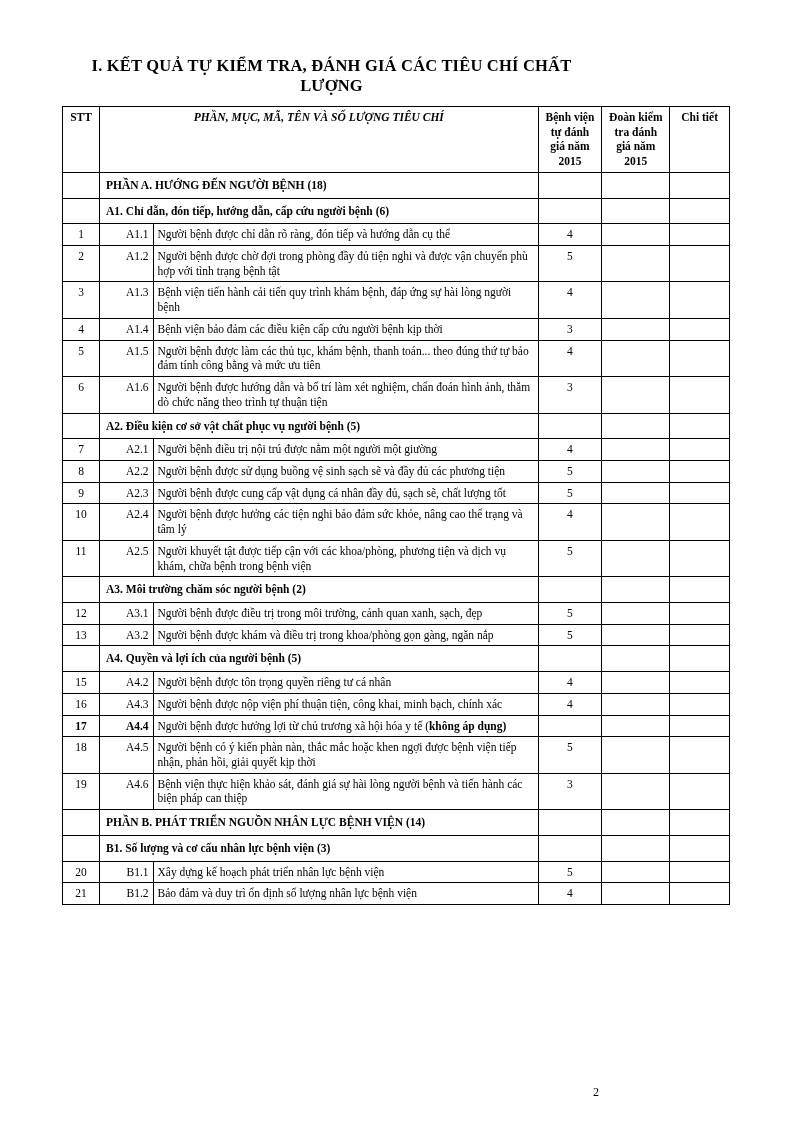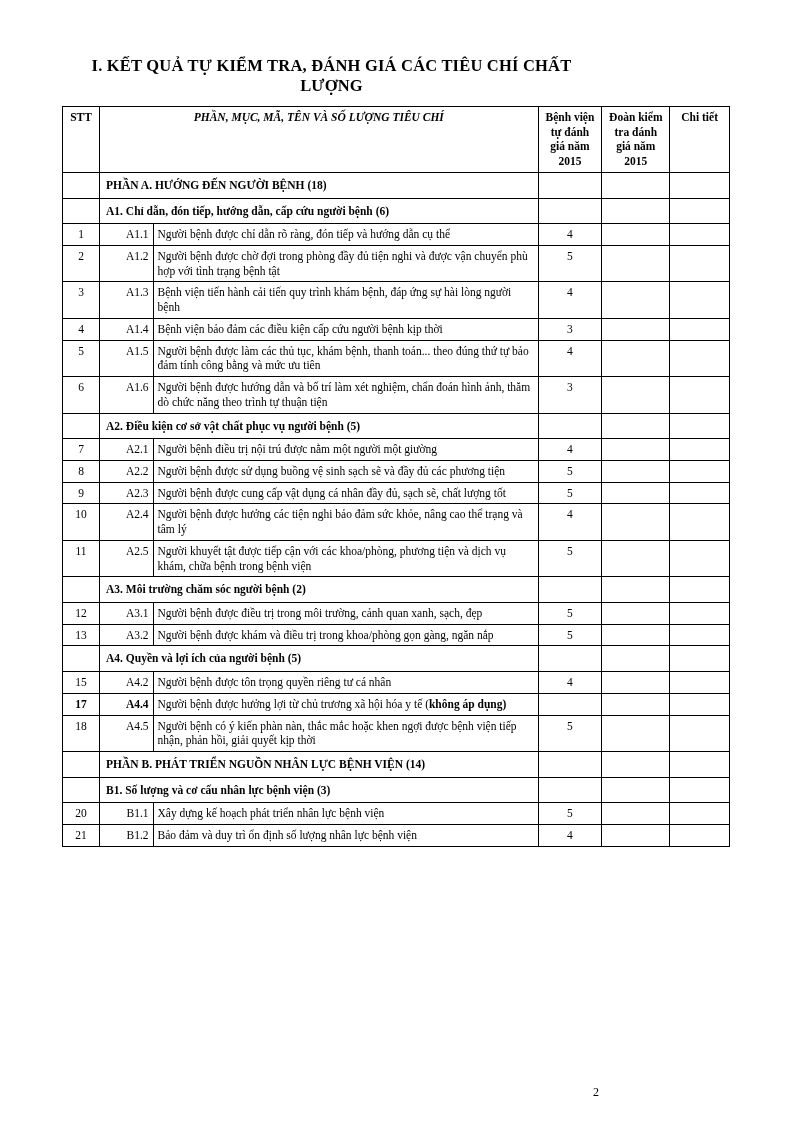--- a/index.html
+++ b/index.html
@@ -269,36 +269,52 @@
           <td class="c-blank"></td>
         </tr>
         <tr>
           <td class="c-num">15</td>
           <td class="c-code">A4.2</td>
           <td class="c-text">Người bệnh được tôn trọng quyền riêng tư cá nhân</td>
           <td class="c-score">4</td>
           <td class="c-score"></td>
           <td class="c-blank"></td>
         </tr>
+        <tr>
+          <td class="c-num">16</td>
+          <td class="c-code">A4.3</td>
+          <td class="c-text">Người bệnh được nộp viện phí thuận tiện, công khai, minh bạch, chính xác</td>
+          <td class="c-score">4</td>
+          <td class="c-score"></td>
+          <td class="c-blank"></td>
+        </tr>
         <tr class="row-bold">
           <td class="c-num">17</td>
           <td class="c-code">A4.4</td>
           <td class="c-text"><span style="font-weight: normal;">Người bệnh được hưởng lợi từ chủ trương xã hội hóa y tế (</span><span class="bold">không áp dụng)</span></td>
           <td class="c-score"></td>
           <td class="c-score"></td>
           <td class="c-blank"></td>
         </tr>
         <tr>
           <td class="c-num">18</td>
           <td class="c-code">A4.5</td>
           <td class="c-text">Người bệnh có ý kiến phàn nàn, thắc mắc hoặc khen ngợi được bệnh viện tiếp nhận, phản hồi, giải quyết kịp thời</td>
           <td class="c-score">5</td>
           <td class="c-score"></td>
           <td class="c-blank"></td>
         </tr>
+        <tr>
+          <td class="c-num">19</td>
+          <td class="c-code">A4.6</td>
+          <td class="c-text">Bệnh viện thực hiện khảo sát, đánh giá sự hài lòng người bệnh và tiến hành các biện pháp can thiệp</td>
+          <td class="c-score">3</td>
+          <td class="c-score"></td>
+          <td class="c-blank"></td>
+        </tr>
         <tr class="section">
           <td class="c-num"></td>
           <td class="c-text" colspan="2">PHẦN B. PHÁT TRIỂN NGUỒN NHÂN LỰC BỆNH VIỆN (14)</td>
           <td class="c-score"></td>
           <td class="c-score"></td>
           <td class="c-blank"></td>
         </tr>
         <tr class="section">
           <td class="c-num"></td>
           <td class="c-text" colspan="2">B1. Số lượng và cơ cấu nhân lực bệnh viện (3)</td>

